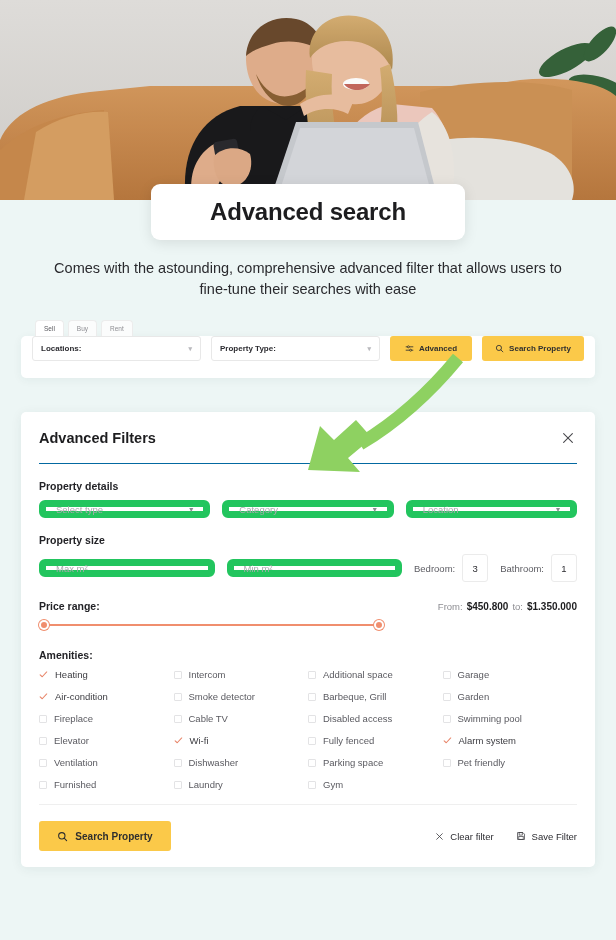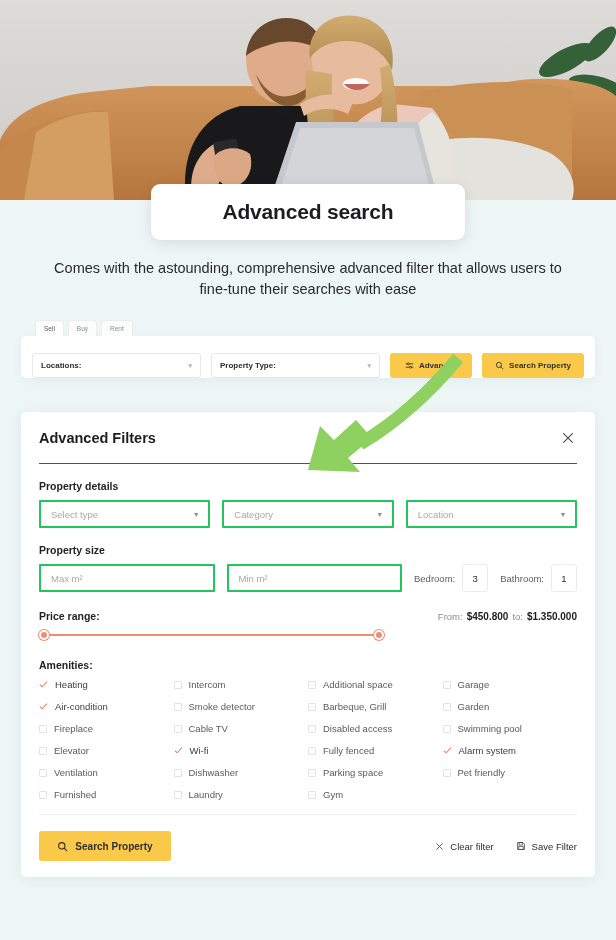--- a/index.html
+++ b/index.html
@@ -24,21 +24,21 @@
     position: absolute;
     left: 151px; top: 184px;
     width: 314px; height: 56px;
     background: #ffffff;
     border-radius: 9px;
     box-shadow: 0 3px 14px rgba(0,0,0,.10);
     display: flex; align-items: center; justify-content: center;
     z-index: 5;
   }
   .title-card h1 {
-    font-size: 21px; font-weight: 700; color: #1d1d1f;
+    font-size: 24px; font-weight: 700; color: #1d1d1f;
     letter-spacing: -0.2px;
   }
 
   .subtitle {
     position: absolute;
     left: 0; top: 258px; width: 616px;
     text-align: center;
     font-size: 14.5px;
     line-height: 21px;
     color: #2a2a2e;
@@ -57,21 +57,21 @@
     color: #8e8e93;
     padding: 3px 8px 3px 8px;
     line-height: 9px;
   }
   .tab.active { background: #ffffff; color: #5a5a5f; }
   .searchbar {
     background: #ffffff;
     border-radius: 5px;
     box-shadow: 0 2px 10px rgba(30,60,60,.06);
     height: 42px;
-    display: flex; align-items: flex-end;
+    display: flex; align-items: flex-start;
     padding: 0 11px;
     gap: 10px;
   }
   .sb-select {
     flex: 1 1 0;
     height: 25px;
     border: 1px solid #e8e8e8;
     border-radius: 3px;
     display: flex; align-items: center;
     padding: 0 8px;
@@ -126,23 +126,23 @@
   }
 
   .sec-label {
     font-size: 10.5px; font-weight: 700; color: #232327;
     margin-top: 16px; margin-bottom: 8px;
   }
 
   .row3 { display: flex; gap: 12px; }
   .fld {
     flex: 1 1 0;
-    height: 28px;
-    border: 2px solid #22c55e;
-    border-radius: 1px;
+    height: 18px;
+    border: 7px solid #22c55e;
+    border-radius: 6px;
     display: flex; align-items: center;
     padding: 0 10px;
     font-size: 9.5px;
     color: #a9a9ad;
     background: #fff;
   }
   .fld .caret { margin-left: auto; color: #8b8b90; font-size: 8px; }
 
   .size-row { display: flex; gap: 12px; align-items: center; }
   .size-row .fld { flex: 1 1 0; }

